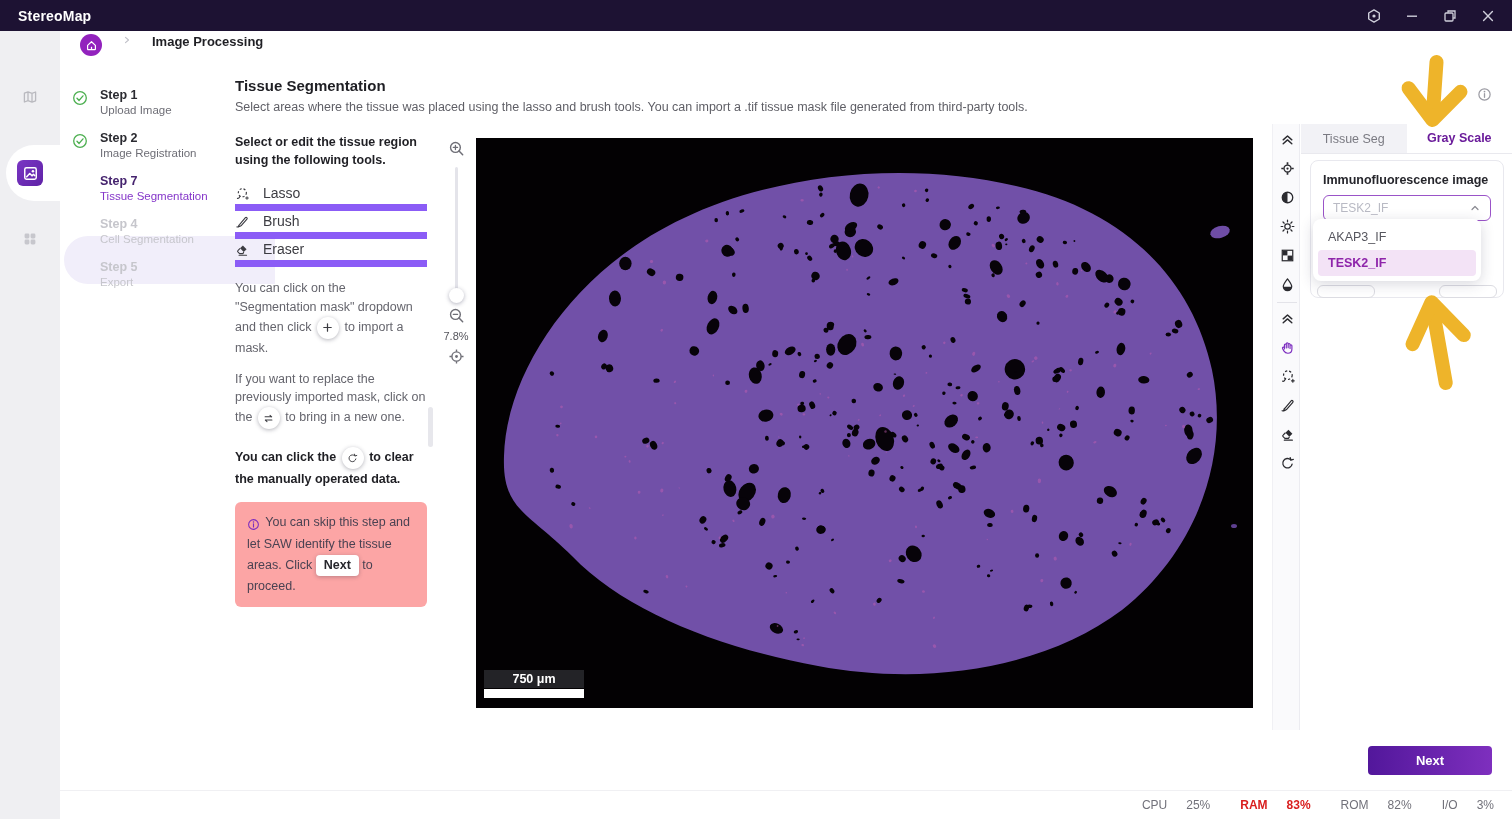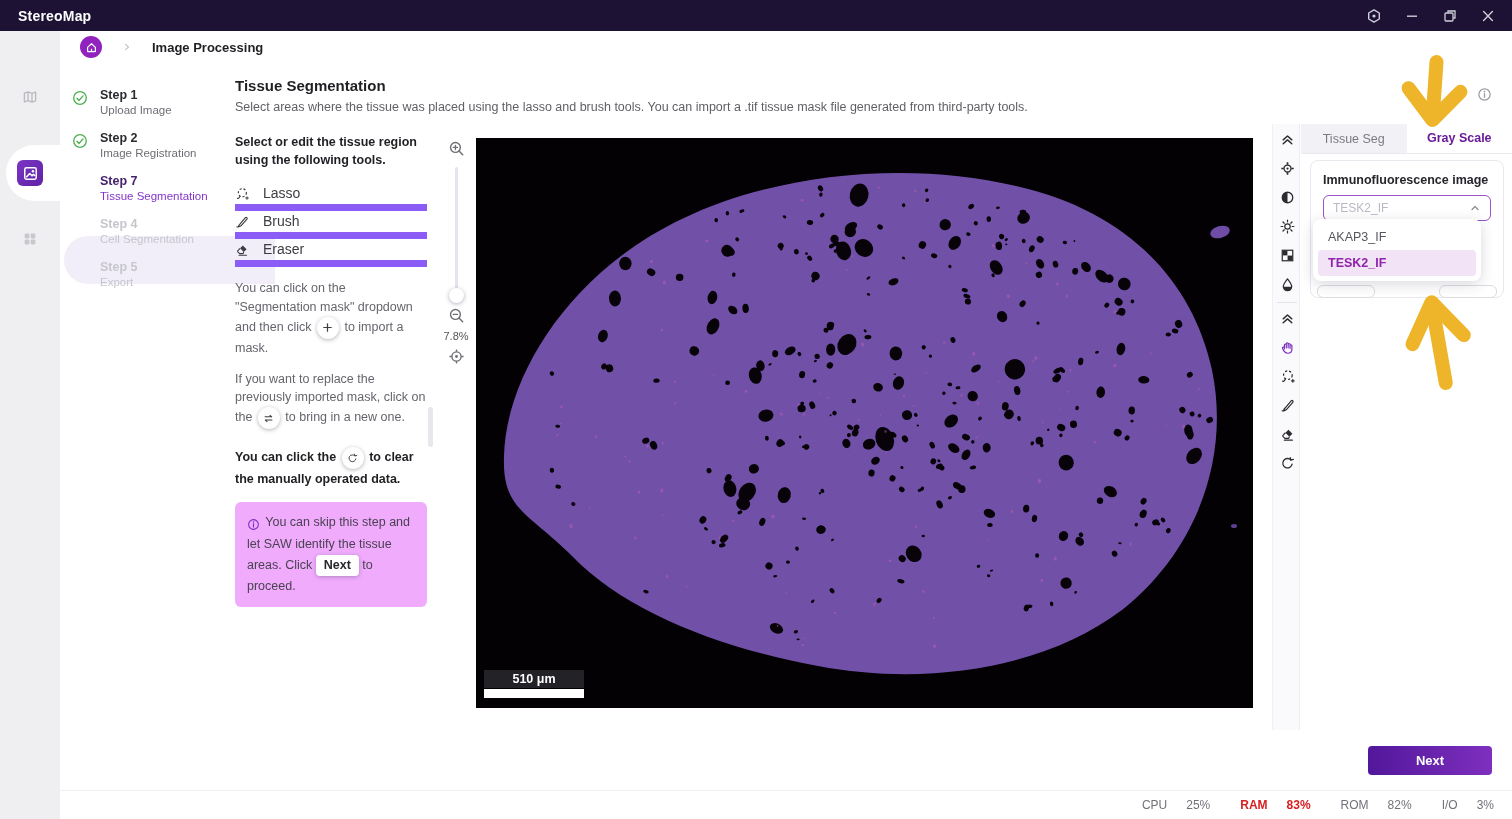--- a/index.html
+++ b/index.html
@@ -18,21 +18,21 @@
   .win-controls{position:absolute;right:10px;top:0;height:31px;display:flex;align-items:center;gap:10px;color:#cfcfdb;}
   .win-btn{width:28px;height:24px;display:flex;align-items:center;justify-content:center;cursor:default;}
 
   
   .rail{position:absolute;left:0;top:31px;width:60px;bottom:0;background:var(--rail);z-index:5;}
   .rail-item{position:absolute;left:0;width:60px;height:44px;display:flex;align-items:center;justify-content:center;color:#b9b9bf;}
   .rail-active-pill{position:absolute;left:6px;top:114px;width:58px;height:56px;background:#fff;border-radius:28px 0 0 28px;}
   .rail-img-btn{position:absolute;left:17px;top:129px;width:26px;height:26px;border-radius:6px;background:linear-gradient(135deg,#7a36c4,#5f22a6);display:flex;align-items:center;justify-content:center;color:#fff;}
 
   
-  .breadcrumb{position:absolute;left:80px;top:34px;height:26px;display:flex;align-items:center;gap:19px;z-index:6;}
+  .breadcrumb{position:absolute;left:80px;top:34px;height:26px;display:flex;align-items:flex-start;gap:19px;z-index:6;}
   .home-circle{width:22px;height:22px;border-radius:50%;background:#9222bd;display:flex;align-items:center;justify-content:center;color:#fff;}
   .crumb-sep{color:#c0c0c8;}
   .crumb-label{font-weight:bold;font-size:13px;color:#1f1f24;}
 
   
   .steps{position:absolute;left:60px;top:70px;width:157px;bottom:29px;background:#fff;}
   .step{position:absolute;left:12px;width:140px;}
   .step .chk{position:absolute;left:0;top:2px;color:var(--success);}
   .step .t{font-weight:bold;font-size:12.5px;color:#2b2b31;}
   .step .s{font-size:11.5px;color:#6e6e76;margin-top:2px;}
@@ -53,21 +53,21 @@
   .instr{position:absolute;left:235px;top:133px;width:192px;color:var(--body);line-height:1.5;}
   .instr h3{font-size:12.5px;color:#1f1f24;line-height:1.45;font-weight:bold;}
   .tool-row{display:flex;align-items:center;gap:14px;height:28px;border-bottom:7px solid #8b5cf6;color:#3c3c42;font-size:14px;}
   .tool-row .ic{width:14px;height:14px;color:#3c3c42;}
   .badge-tif{display:inline-block;background:#f3eef9;color:#7b2cbf;font-weight:bold;font-size:11.5px;padding:0 5px;border-radius:3px;}
   .chip{display:inline-flex;align-items:center;justify-content:center;width:22px;height:22px;border-radius:50%;background:#fff;box-shadow:0 1px 4px rgba(40,40,60,.35);color:#3c3c42;vertical-align:middle;margin:0 2px;}
   .chip .ic{width:11px;height:11px;}
   .chip-rect{display:inline-block;background:#fff;box-shadow:0 1px 4px rgba(40,40,60,.3);border-radius:4px;padding:0 8px;font-weight:bold;color:#26262c;}
   .instr p{font-size:12.5px;margin-top:12px;}
   .instr .bold-line{font-size:12.5px;font-weight:bold;color:#1f1f24;margin-top:18px;line-height:1.7;}
-  .skip-box{margin-top:12px;background:#f0abfc;border-radius:6px;padding:10px 12px;font-size:12.5px;color:#4a4252;line-height:1.7;}
+  .skip-box{margin-top:12px;background:#fca5a5;border-radius:6px;padding:10px 12px;font-size:12.5px;color:#4a4252;line-height:1.7;}
   .skip-box .info-i{color:#7b2cbf;position:relative;top:2px;margin-right:2px;}
 
   
   .split-handle{position:absolute;left:428px;top:407px;width:5px;height:40px;border-radius:3px;background:#e7e7ec;}
 
   
   .zoombar{position:absolute;left:443px;top:140px;width:26px;display:flex;flex-direction:column;align-items:center;color:#6e6e76;}
   .zoom-track{width:3px;height:130px;background:#e4e4ea;border-radius:2px;margin:10px 0 0;position:relative;}
   .zoom-handle{position:absolute;left:-6px;bottom:-6px;width:15px;height:15px;border-radius:50%;background:#fff;box-shadow:0 1px 4px rgba(60,60,90,.4);}
   .zoom-pct{font-size:11px;color:#55555c;margin-top:6px;}
@@ -810,21 +810,21 @@
         <ellipse cx="305.2" cy="276.2" rx="1.6" ry="1.4" fill="#c75fb4" opacity="0.45" transform="rotate(34 305.2 276.2)"></ellipse>
         <ellipse cx="583.4" cy="270.9" rx="0.8" ry="0.5" fill="#c75fb4" opacity="0.45" transform="rotate(-27 583.4 270.9)"></ellipse>
         <ellipse cx="310.3" cy="454.8" rx="0.8" ry="0.7" fill="#c75fb4" opacity="0.45" transform="rotate(4 310.3 454.8)"></ellipse>
         <ellipse cx="502.1" cy="265.4" rx="1.3" ry="1.1" fill="#c75fb4" opacity="0.45" transform="rotate(21 502.1 265.4)"></ellipse>
         <ellipse cx="468.3" cy="204.8" rx="1.2" ry="1.3" fill="#c75fb4" opacity="0.45" transform="rotate(37 468.3 204.8)"></ellipse>
         <ellipse cx="358.9" cy="474.9" rx="1.1" ry="1.4" fill="#c75fb4" opacity="0.45" transform="rotate(-41 358.9 474.9)"></ellipse>
         <ellipse cx="618.9" cy="304.2" rx="1.7" ry="1.1" fill="#c75fb4" opacity="0.45" transform="rotate(-20 618.9 304.2)"></ellipse>
       </g>
   </svg>
   <div class="scalebar">
-    <div class="lbl">510 μm</div>
+    <div class="lbl">750 μm</div>
     <div class="bar"></div>
   </div>
 </div>
 
 <div class="rtoolbar">
   <div class="rt-btn" style="top:3px">
       <svg class="ic">
         <use href="#sy-chev2up"></use>
       </svg>
     </div>

